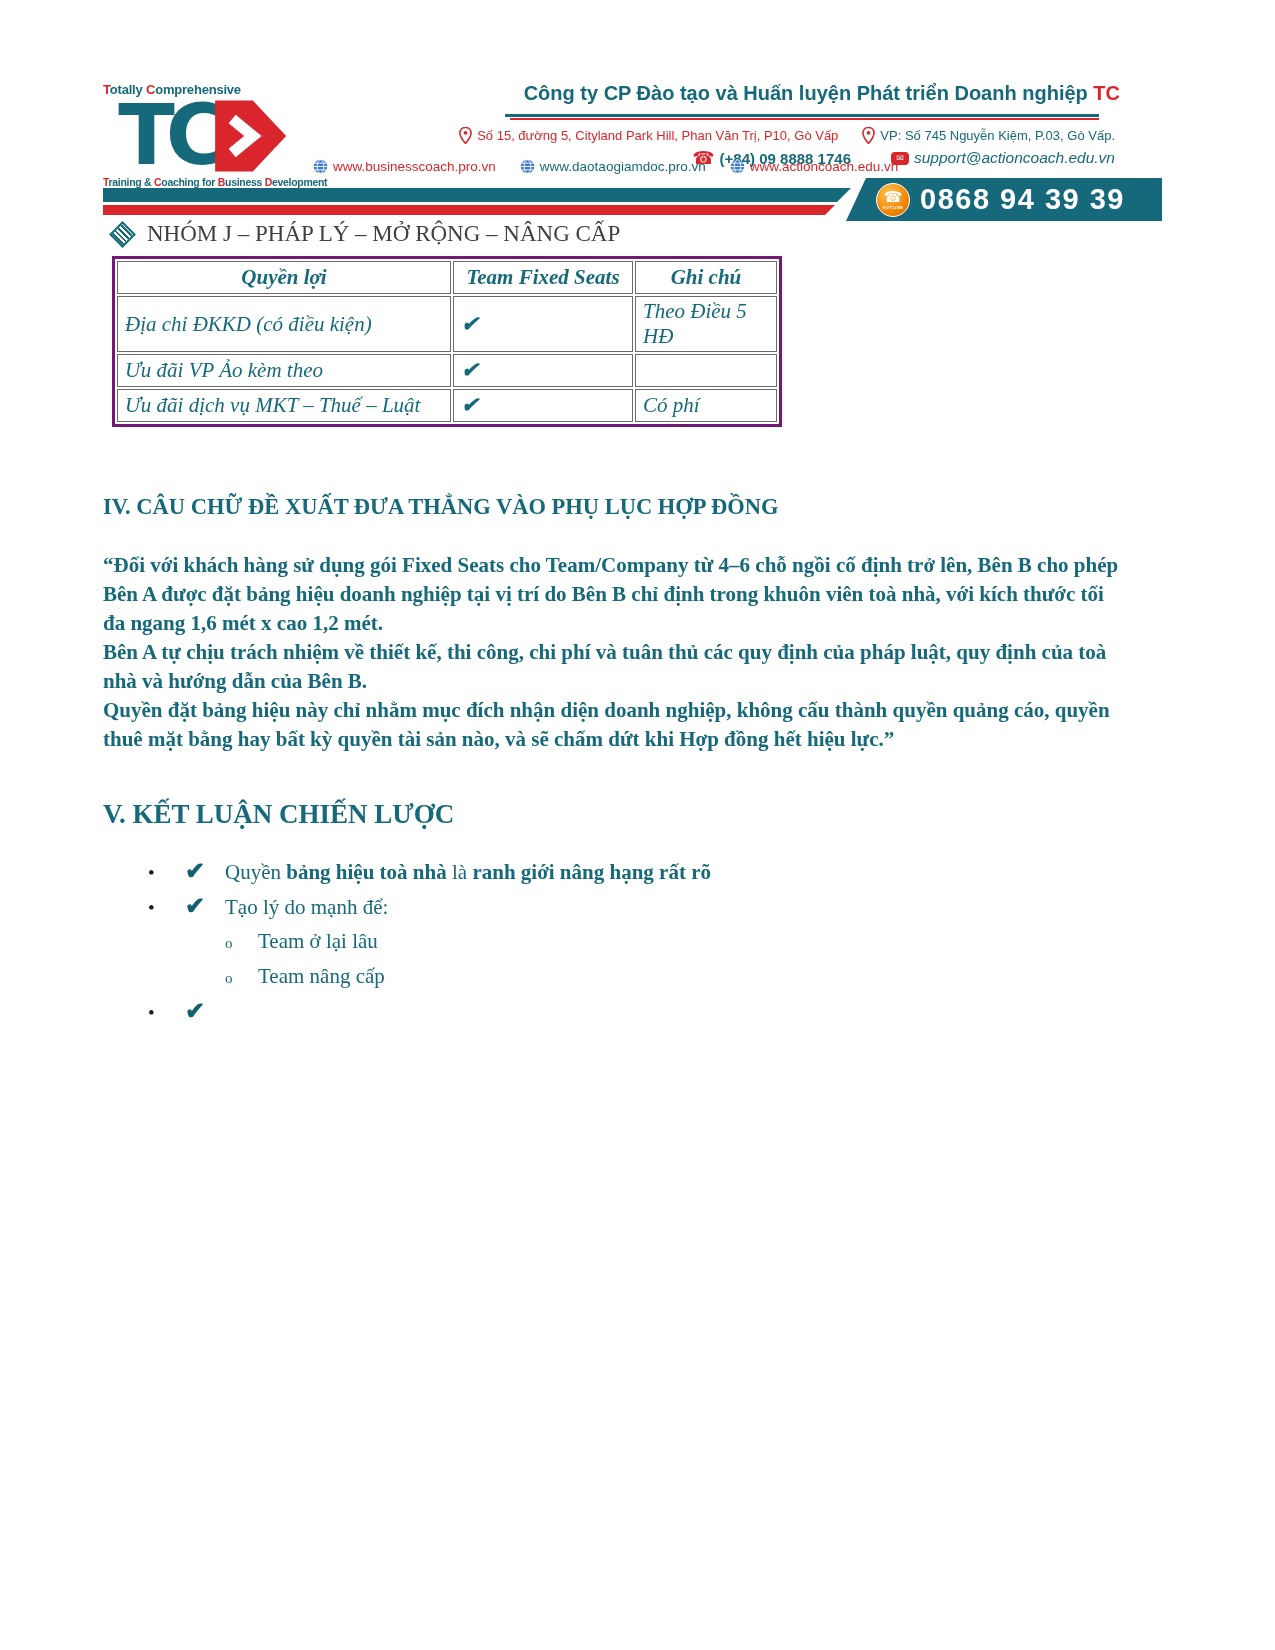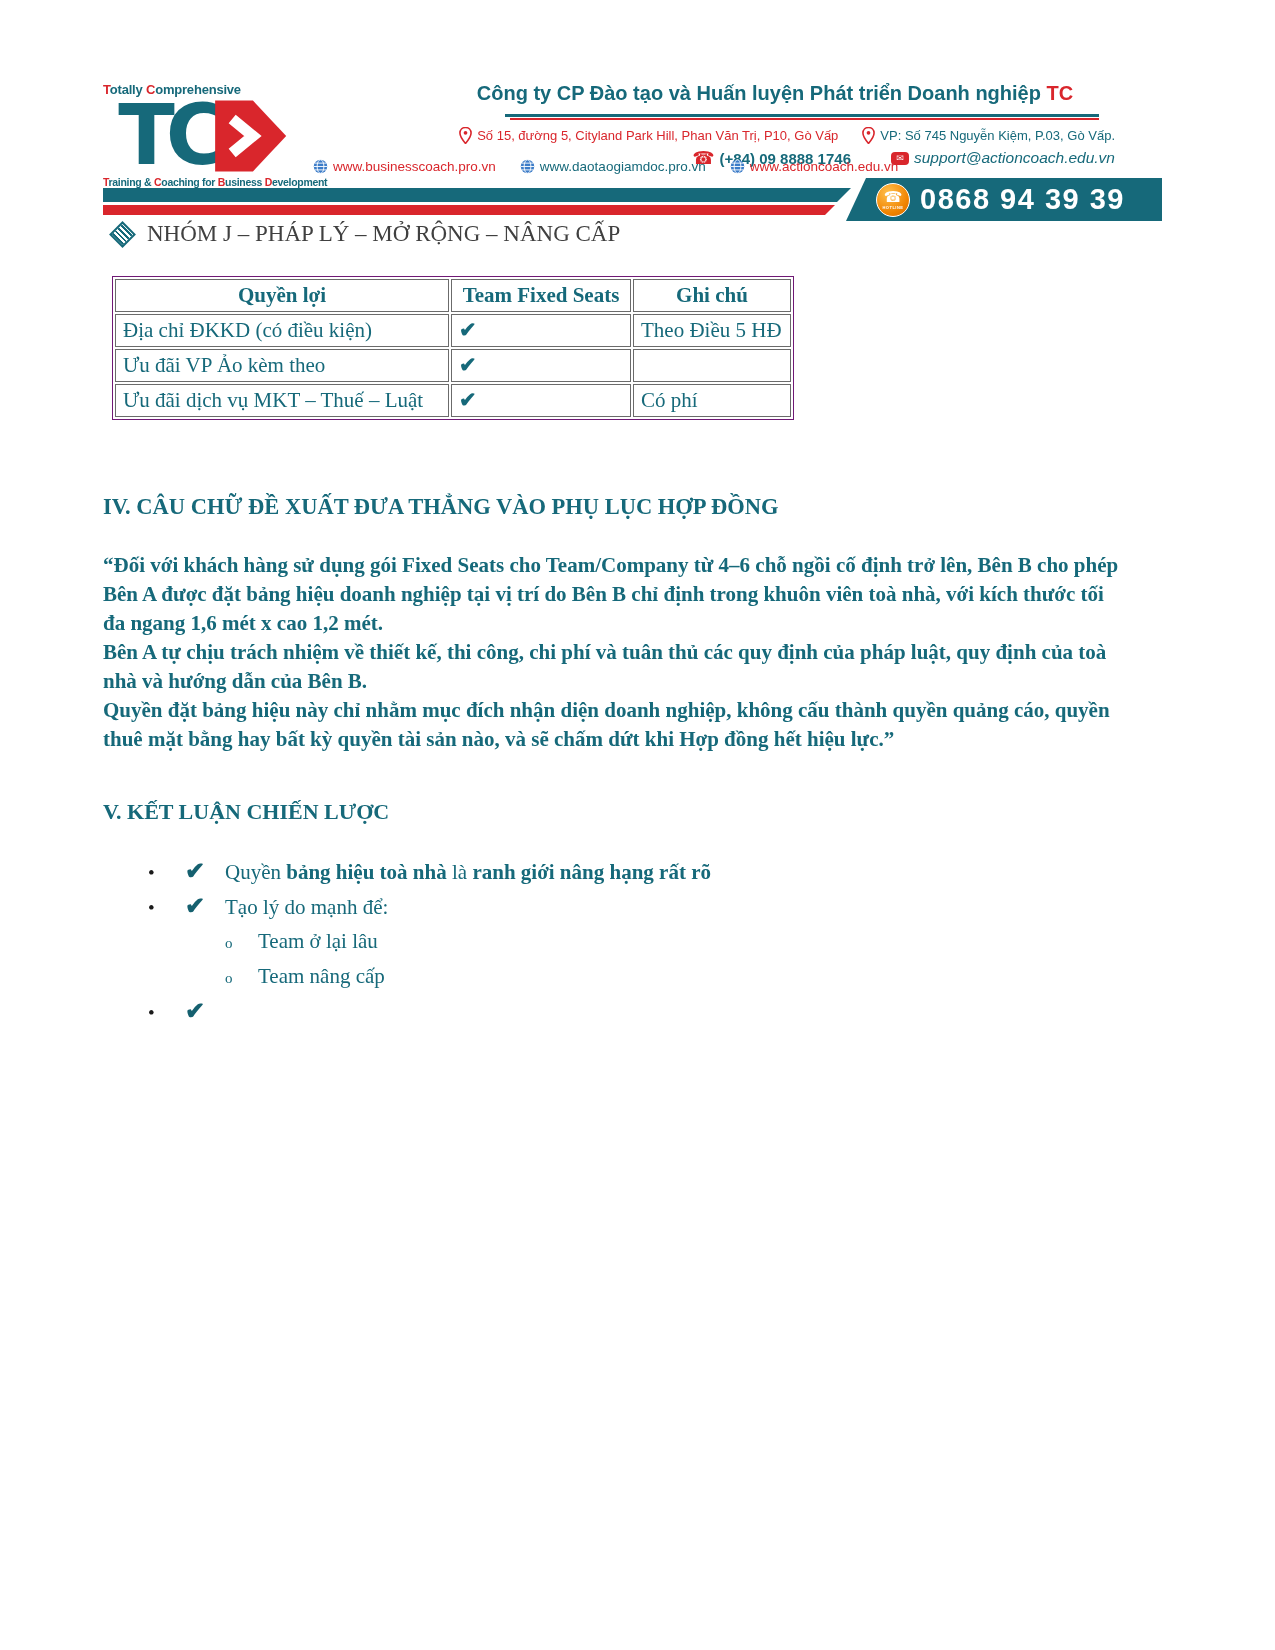--- a/index.html
+++ b/index.html
@@ -11,21 +11,21 @@
   .rd { color:#D9262C; }
   .teal { color:#16697A; }
 
   
   .logo-block { position:absolute; left:103px; top:82px; width:230px; }
   .logo-top { font-family:"Liberation Sans", sans-serif; font-weight:bold; font-size:13px; color:#16697A; letter-spacing:-0.2px; }
   .logo-mark { display:block; width:208px; height:74px; margin-top:2px; }
   .logo-bottom { font-family:"Liberation Sans", sans-serif; font-weight:bold; font-size:10.5px; color:#16697A; margin-top:3px; letter-spacing:-0.3px; white-space:nowrap; }
 
   .company-title {
-    position:absolute; left:430px; top:82px; width:690px; text-align:center;
+    position:absolute; left:430px; top:82px; width:690px; text-align:right;
     font-family:"Liberation Sans", sans-serif; font-weight:bold; font-size:20px; color:#16697A; white-space:nowrap;
   }
   .title-rule { position:absolute; left:505px; top:114px; width:594px; }
   .title-rule .t { height:3px; background:#16697A; }
   .title-rule .r { height:2px; background:#D9262C; margin-top:1px; margin-left:5px; }
 
   .contact { position:absolute; left:415px; top:127px; width:700px; font-family:"Liberation Sans", sans-serif; }
   .c-row { display:flex; justify-content:flex-end; align-items:flex-end; margin-bottom:5px; }
   .c-item { display:flex; align-items:center; gap:5px; white-space:nowrap; }
   .c-row1 .c-item + .c-item { margin-left:24px; }
@@ -55,31 +55,31 @@
   .hotline-number { color:#fff; font-family:"Liberation Sans", sans-serif; font-weight:bold; font-size:29px; letter-spacing:1.5px; white-space:nowrap; }
 
   
   .section-j { position:absolute; left:113px; top:221px; display:flex; align-items:center; gap:15px; }
   .diamond { width:19px; height:19px; flex:0 0 auto; transform:rotate(45deg);
     background:repeating-linear-gradient(0deg,#16697A 0 2px,#ffffff 2px 4px);
     border:2px solid #16697A; }
   .hsec { font-size:23px; font-weight:normal; color:#404040; white-space:nowrap; }
 
   
-  table.benefits { position:absolute; left:112px; top:276px; border-collapse:separate; border-spacing:2px;
-    border:1px solid #701a75; background:#fff; }
+  table.benefits { position:absolute; left:112px; top:256px; border-collapse:separate; border-spacing:2px;
+    border:3px solid #701a75; background:#fff;font-style:italic; }
   table.benefits th, table.benefits td { border:1px solid #6b6b6b; padding:2px 7px; color:#16697A; font-size:21px; height:33px; }
   table.benefits th { font-weight:bold; text-align:center; }
-  th.col-benefit { width:334px; } th.col-pack { width:180px; } th.col-note { width:158px; }
+  th.col-benefit { width:334px; } th.col-pack { width:180px; } th.col-note { width:142px; }
   td.chk-cell { color:#3A8A28; font-weight:bold; font-size:23px; }
 
   
   .iv-title { position:absolute; left:103px; top:494px; font-size:22.5px; font-weight:bold; color:#16697A; white-space:nowrap; }
   .quote { position:absolute; left:103px; top:551px; width:1020px; font-size:21px; font-weight:bold; color:#16697A; line-height:29px; }
-  .v-title { position:absolute; left:103px; top:799px; font-size:22px; font-weight:bold; color:#16697A; white-space:nowrap; }
+  .v-title { position:absolute; left:103px; top:799px; font-size:27px; font-weight:bold; color:#16697A; white-space:nowrap; }
 
   .bullets { position:absolute; left:103px; top:856px; width:1010px; font-size:21px; color:#16697A; }
   .b-row { display:flex; align-items:baseline; line-height:30px; margin-bottom:3px; }
   .dot { margin-left:45px; width:37px; color:#1a1a1a; font-size:19px; flex:0 0 auto; }
   .chk { width:40px; color:#15606F; font-weight:bold; font-size:24px; flex:0 0 auto; }
   .sub-marker { margin-left:122px; width:33px; font-size:15px; flex:0 0 auto; color:#16697A; }
   .b-text b { font-weight:bold; }
 </style>
 </head>
 <body>

